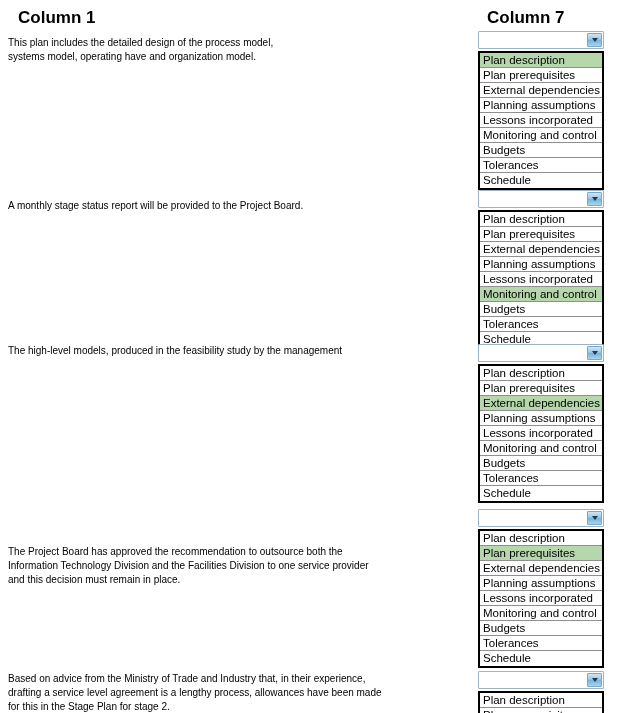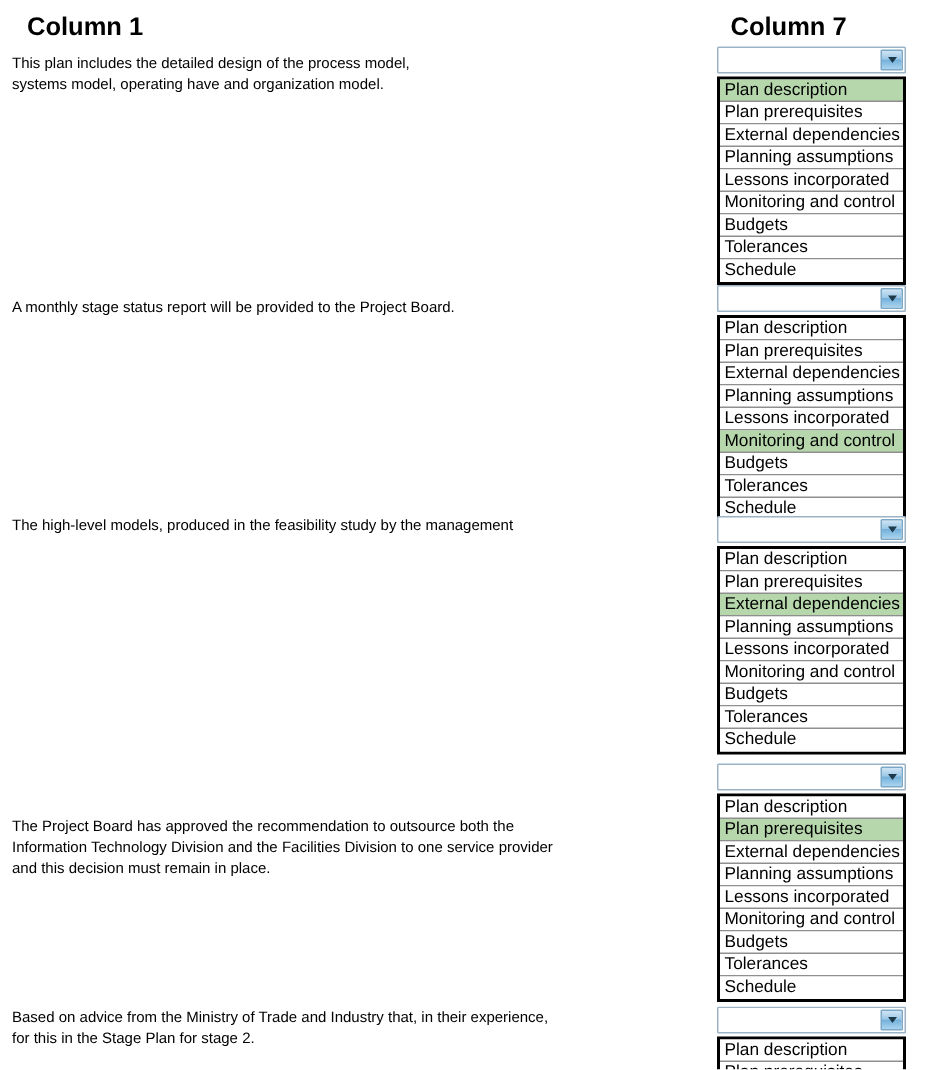--- a/index.html
+++ b/index.html
@@ -209,20 +209,21 @@
     <div class="option">Lessons incorporated</div>
     <div class="option">Monitoring and control</div>
     <div class="option">Budgets</div>
     <div class="option">Tolerances</div>
     <div class="option">Schedule</div>
   </div>
 </div>
 
 <div class="prompt" style="top:672px;">
   <span class="line">Based on advice from the Ministry of Trade and Industry that, in their experience,</span>
+  <span class="line">drafting a service level agreement is a lengthy process, allowances have been made</span>
   <span class="line">for this in the Stage Plan for stage 2.</span>
 </div>
 <div class="combo-group clipped" style="top:671px; height:42px;">
   <div class="combo-box">
     <span class="combo-value"></span>
     <span class="combo-arrow">
         <span class="tri"></span>
       </span>
   </div>
   <div class="option-list">

